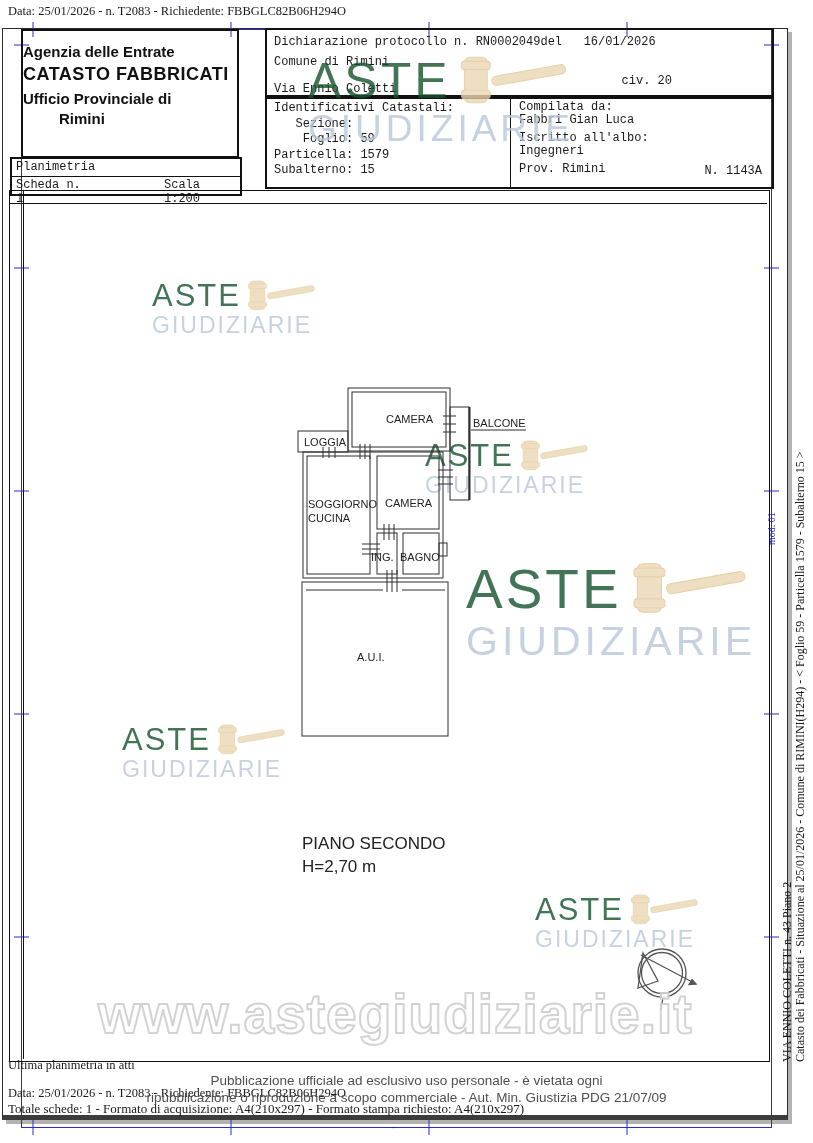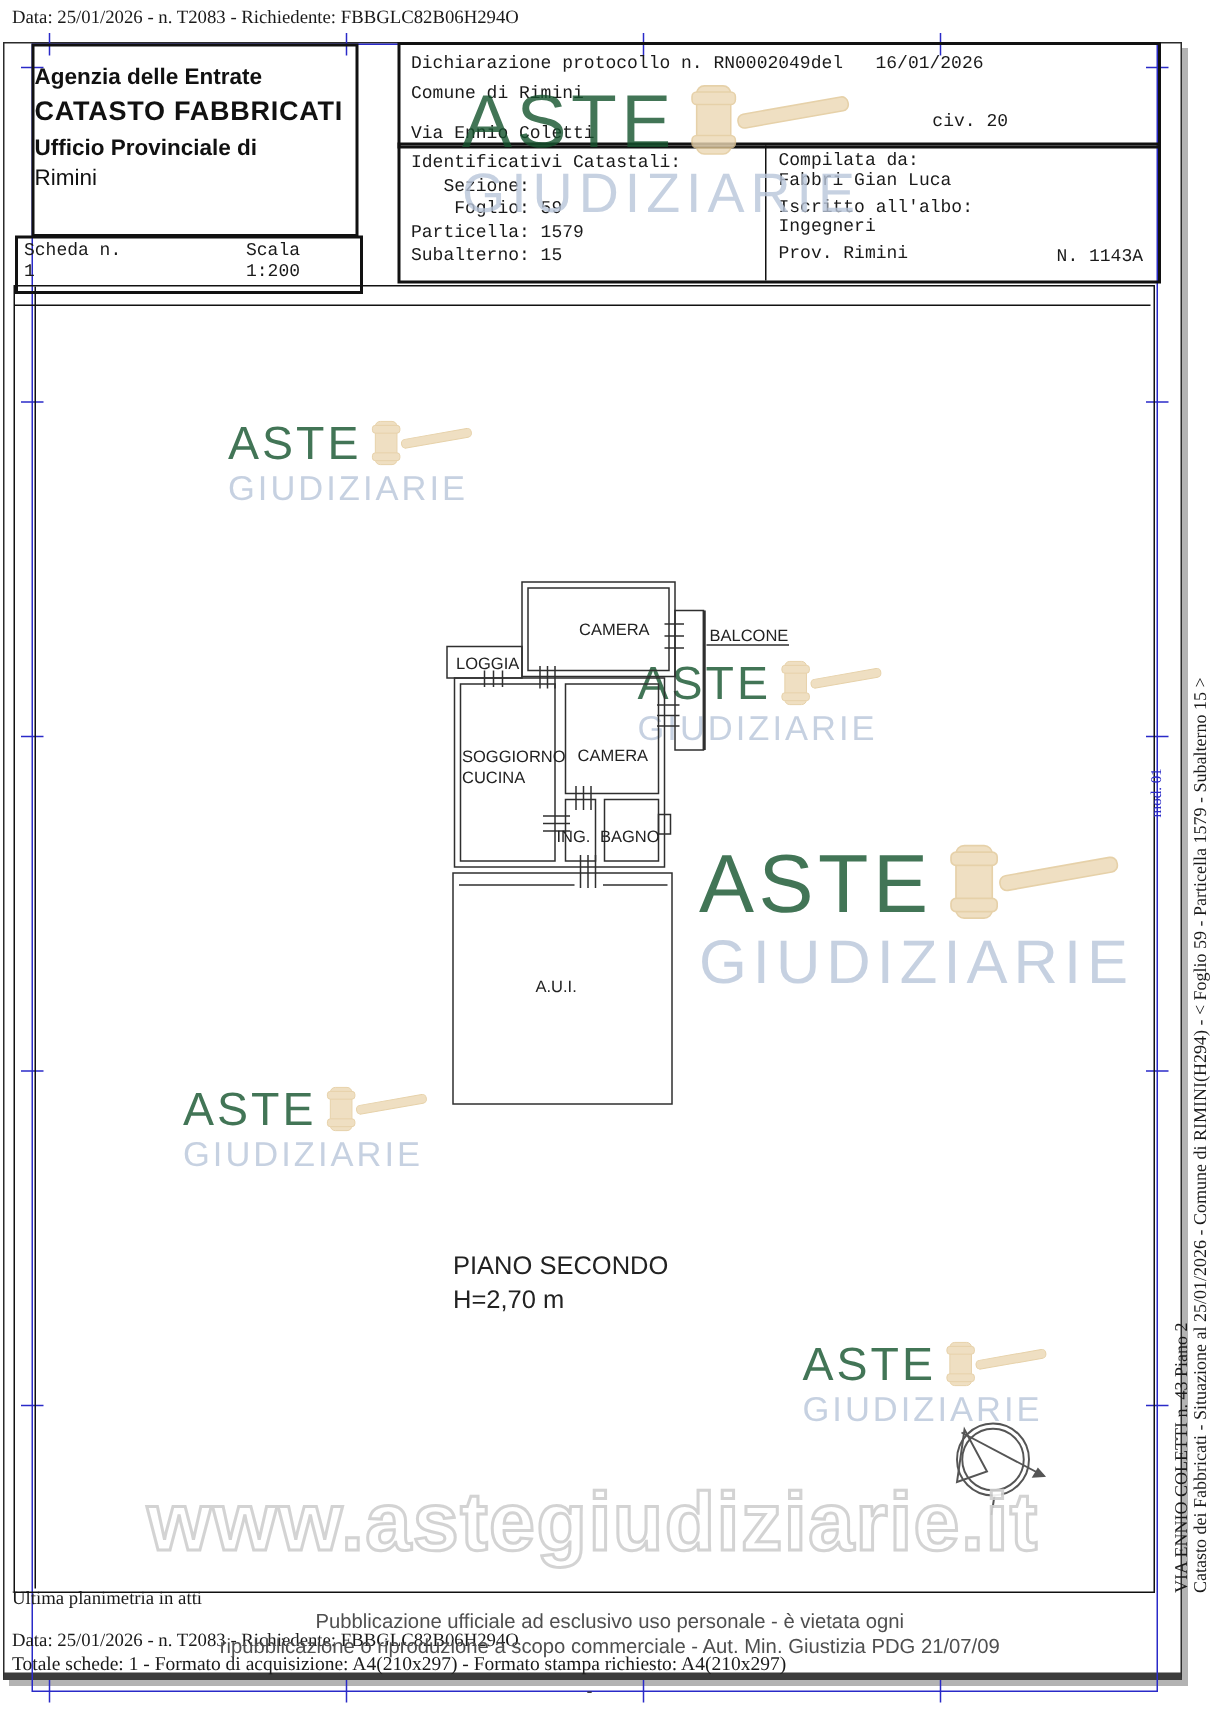--- a/index.html
+++ b/index.html
@@ -14,21 +14,21 @@
   .sheet-border{left:2px;top:28px;width:784px;height:1086px;border:1px solid #2b2b2b;border-bottom:5px solid #3c3c3c;box-shadow:4px 4px 0 #b3b3b3;}
   .plan-frame{left:9px;top:190px;width:759px;height:870px;border:1px solid #111;}
   .plan-inner-v{left:23px;top:191px;width:0;height:868px;border-left:1px solid #111;}
   .plan-inner-h{left:10px;top:203px;width:757px;height:0;border-top:1px solid #111;}
 
   
   .agency-box{left:21px;top:29px;width:214px;height:125px;border:2px solid #111;text-align:left;color:#111;}
   .agency-box .l1{margin-top:12px;font-size:15px;font-weight:bold;}
   .agency-box .l2{margin-top:4px;font-size:18px;font-weight:bold;letter-spacing:.5px;}
   .agency-box .l3{margin-top:5px;font-size:15px;font-weight:bold;}
-  .agency-box .l4{margin-top:3px;font-size:15px;font-weight:normal;}
+  .agency-box .l4{margin-top:3px;font-size:15px;font-weight:bold;padding-left:36px;}
   .planimetria-box{left:10px;top:157px;width:228px;height:35px;border:2px solid #111;font-size:12px;}
   .planimetria-box .row1{height:16px;border-bottom:1px solid #111;padding:1px 0 0 4px;}
   .planimetria-box .row2{height:16px;padding:1px 0 0 4px;display:flex;}
   .planimetria-box .scala{margin-left:72px;}
 
   .dich-box{left:265px;top:28px;width:505px;height:67px;border:2px solid #111;font-size:12px;}
   .dich-box .ln{position:absolute;left:7px;}
   .dich-civ{position:absolute;right:100px;top:44px;}
   .ident-box{left:265px;top:95px;width:505px;height:90px;border:2px solid #111;font-size:12px;}
   .ident-left{position:absolute;left:7px;top:4px;line-height:15.5px;}
@@ -110,20 +110,21 @@
   </svg>
 
   <div class="abs agency-box">
     <div class="l1">Agenzia delle Entrate</div>
     <div class="l2">CATASTO FABBRICATI</div>
     <div class="l3">Ufficio Provinciale di</div>
     <div class="l4">Rimini</div>
   </div>
 
   <div class="abs planimetria-box mono">
+    <div class="row1">Planimetria</div>
     <div class="row2">
       <span>Scheda n. 1</span>
       <span class="scala">Scala 1:200</span>
     </div>
   </div>
 
   <div class="abs dich-box mono">
     <div class="ln pre" style="top:5px;">Dichiarazione protocollo n. RN0002049del   16/01/2026</div>
     <div class="ln" style="top:25px;">Comune di Rimini</div>
     <div class="ln" style="top:28px;margin-top:24px;">Via Ennio Coletti</div>

